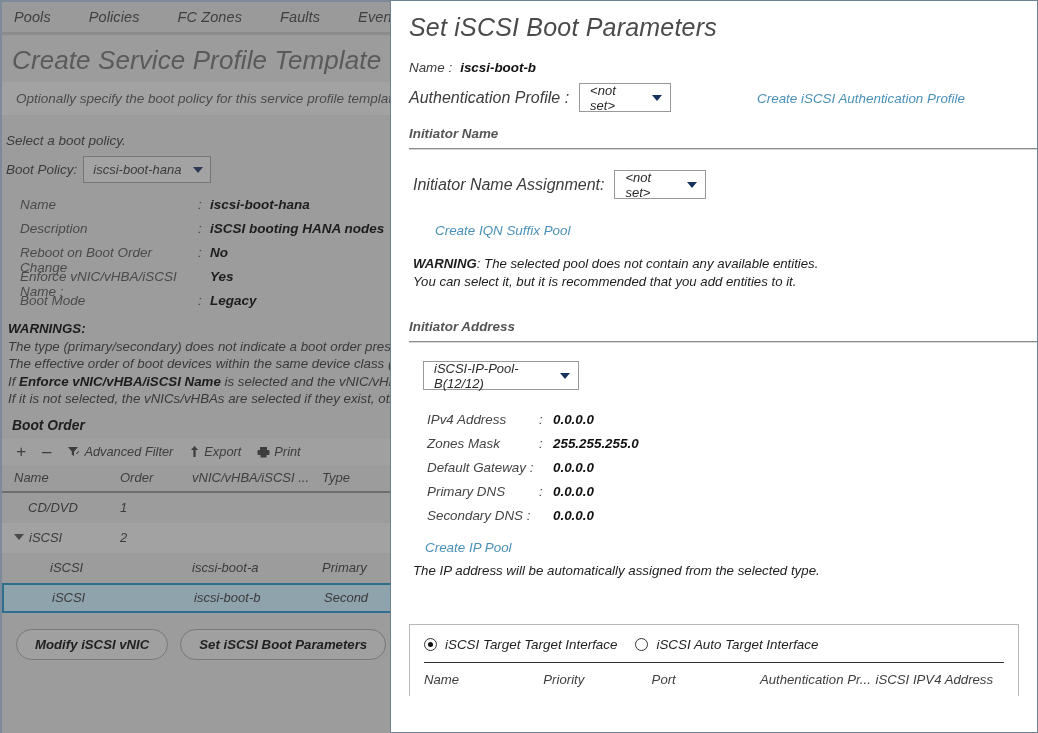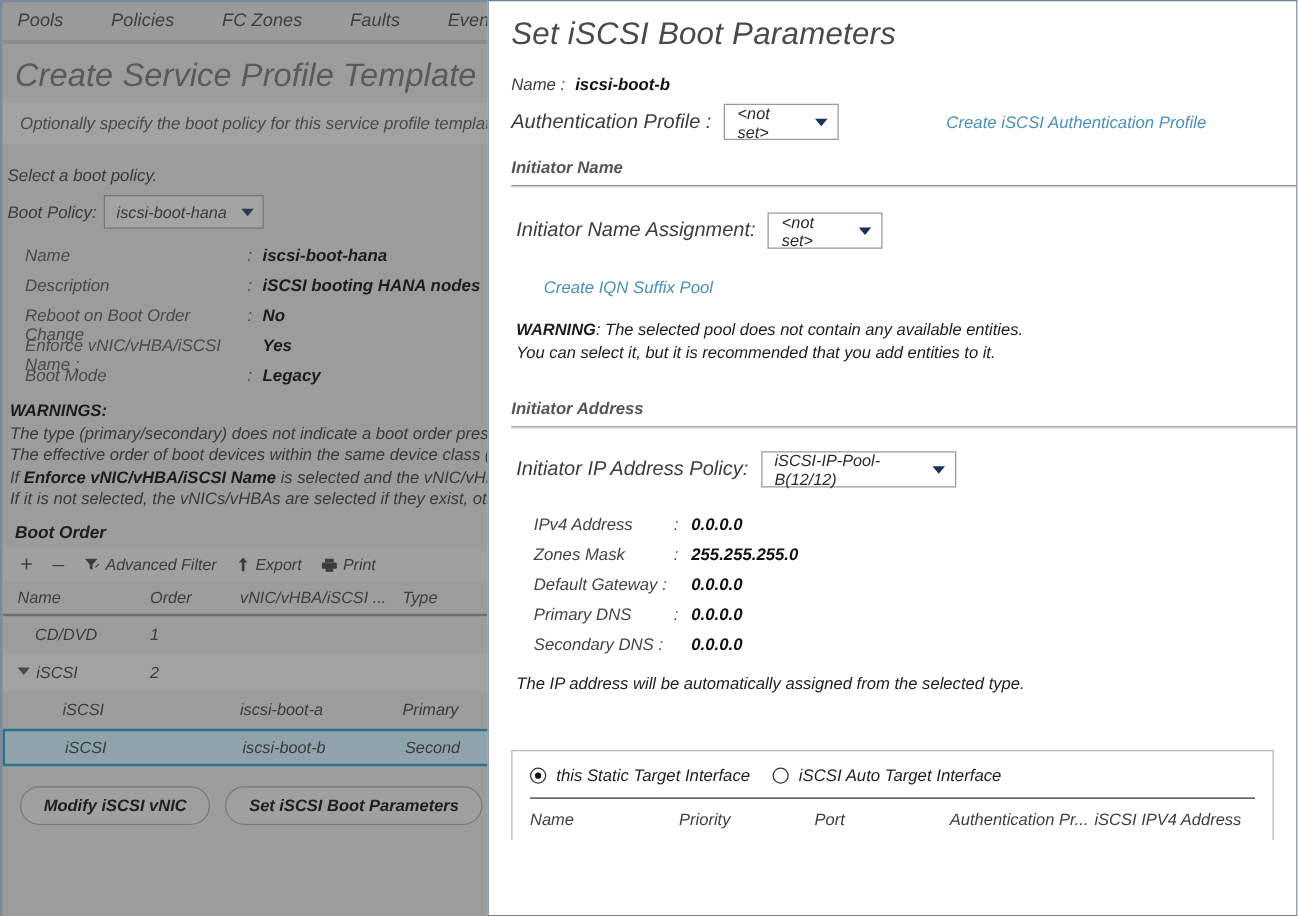--- a/index.html
+++ b/index.html
@@ -498,21 +498,20 @@
 
     <div class="m-warning" style="padding-top:16px">
       <div><b>WARNING</b><span>: The selected pool does not contain any available entities.</span></div>
       <div>You can select it, but it is recommended that you add entities to it.</div>
     </div>
 
     <div class="m-section-head" style="padding-top:28px">Initiator Address</div>
     <div class="m-hr"></div>
 
     <div class="m-inline" style="padding:18px 0 0 22px">
-      <span class="m-label">Initiator IP Address Policy:</span>
       <div class="m-select" style="width:156px">
         <span>iSCSI-IP-Pool-B(12/12)</span>
         <span class="cv"></span>
       </div>
     </div>
 
     <div style="padding-top:22px">
       <div class="m-kv">
         <span class="k">IPv4 Address</span>
         <span class="c">:</span>
@@ -533,27 +532,30 @@
         <span class="c">:</span>
         <span class="v">0.0.0.0</span>
       </div>
       <div class="m-kv">
         <span class="k">Secondary DNS :</span>
         <span class="c"></span>
         <span class="v">0.0.0.0</span>
       </div>
     </div>
 
+    <div style="padding:6px 0 0 34px">
+      <a class="m-link">Create IP Pool</a>
+    </div>
 
     <div class="m-note" style="padding-top:7px">The IP address will be automatically assigned from the selected type.</div>
 
     <div class="m-targetbox" style="margin-top:46px">
       <div class="m-radios">
         <span class="radio on"></span>
-        <span class="radio-label">this Static Target Interface</span>
+        <span class="radio-label">iSCSI Target Target Interface</span>
         <span class="radio"></span>
         <span class="radio-label">iSCSI Auto Target Interface</span>
       </div>
       <div class="m-thead">
         <span class="mc1">Name</span>
         <span class="mc2">Priority</span>
         <span class="mc3">Port</span>
         <span class="mc4">Authentication Pr...</span>
         <span class="mc5">iSCSI IPV4 Address</span>
       </div>

